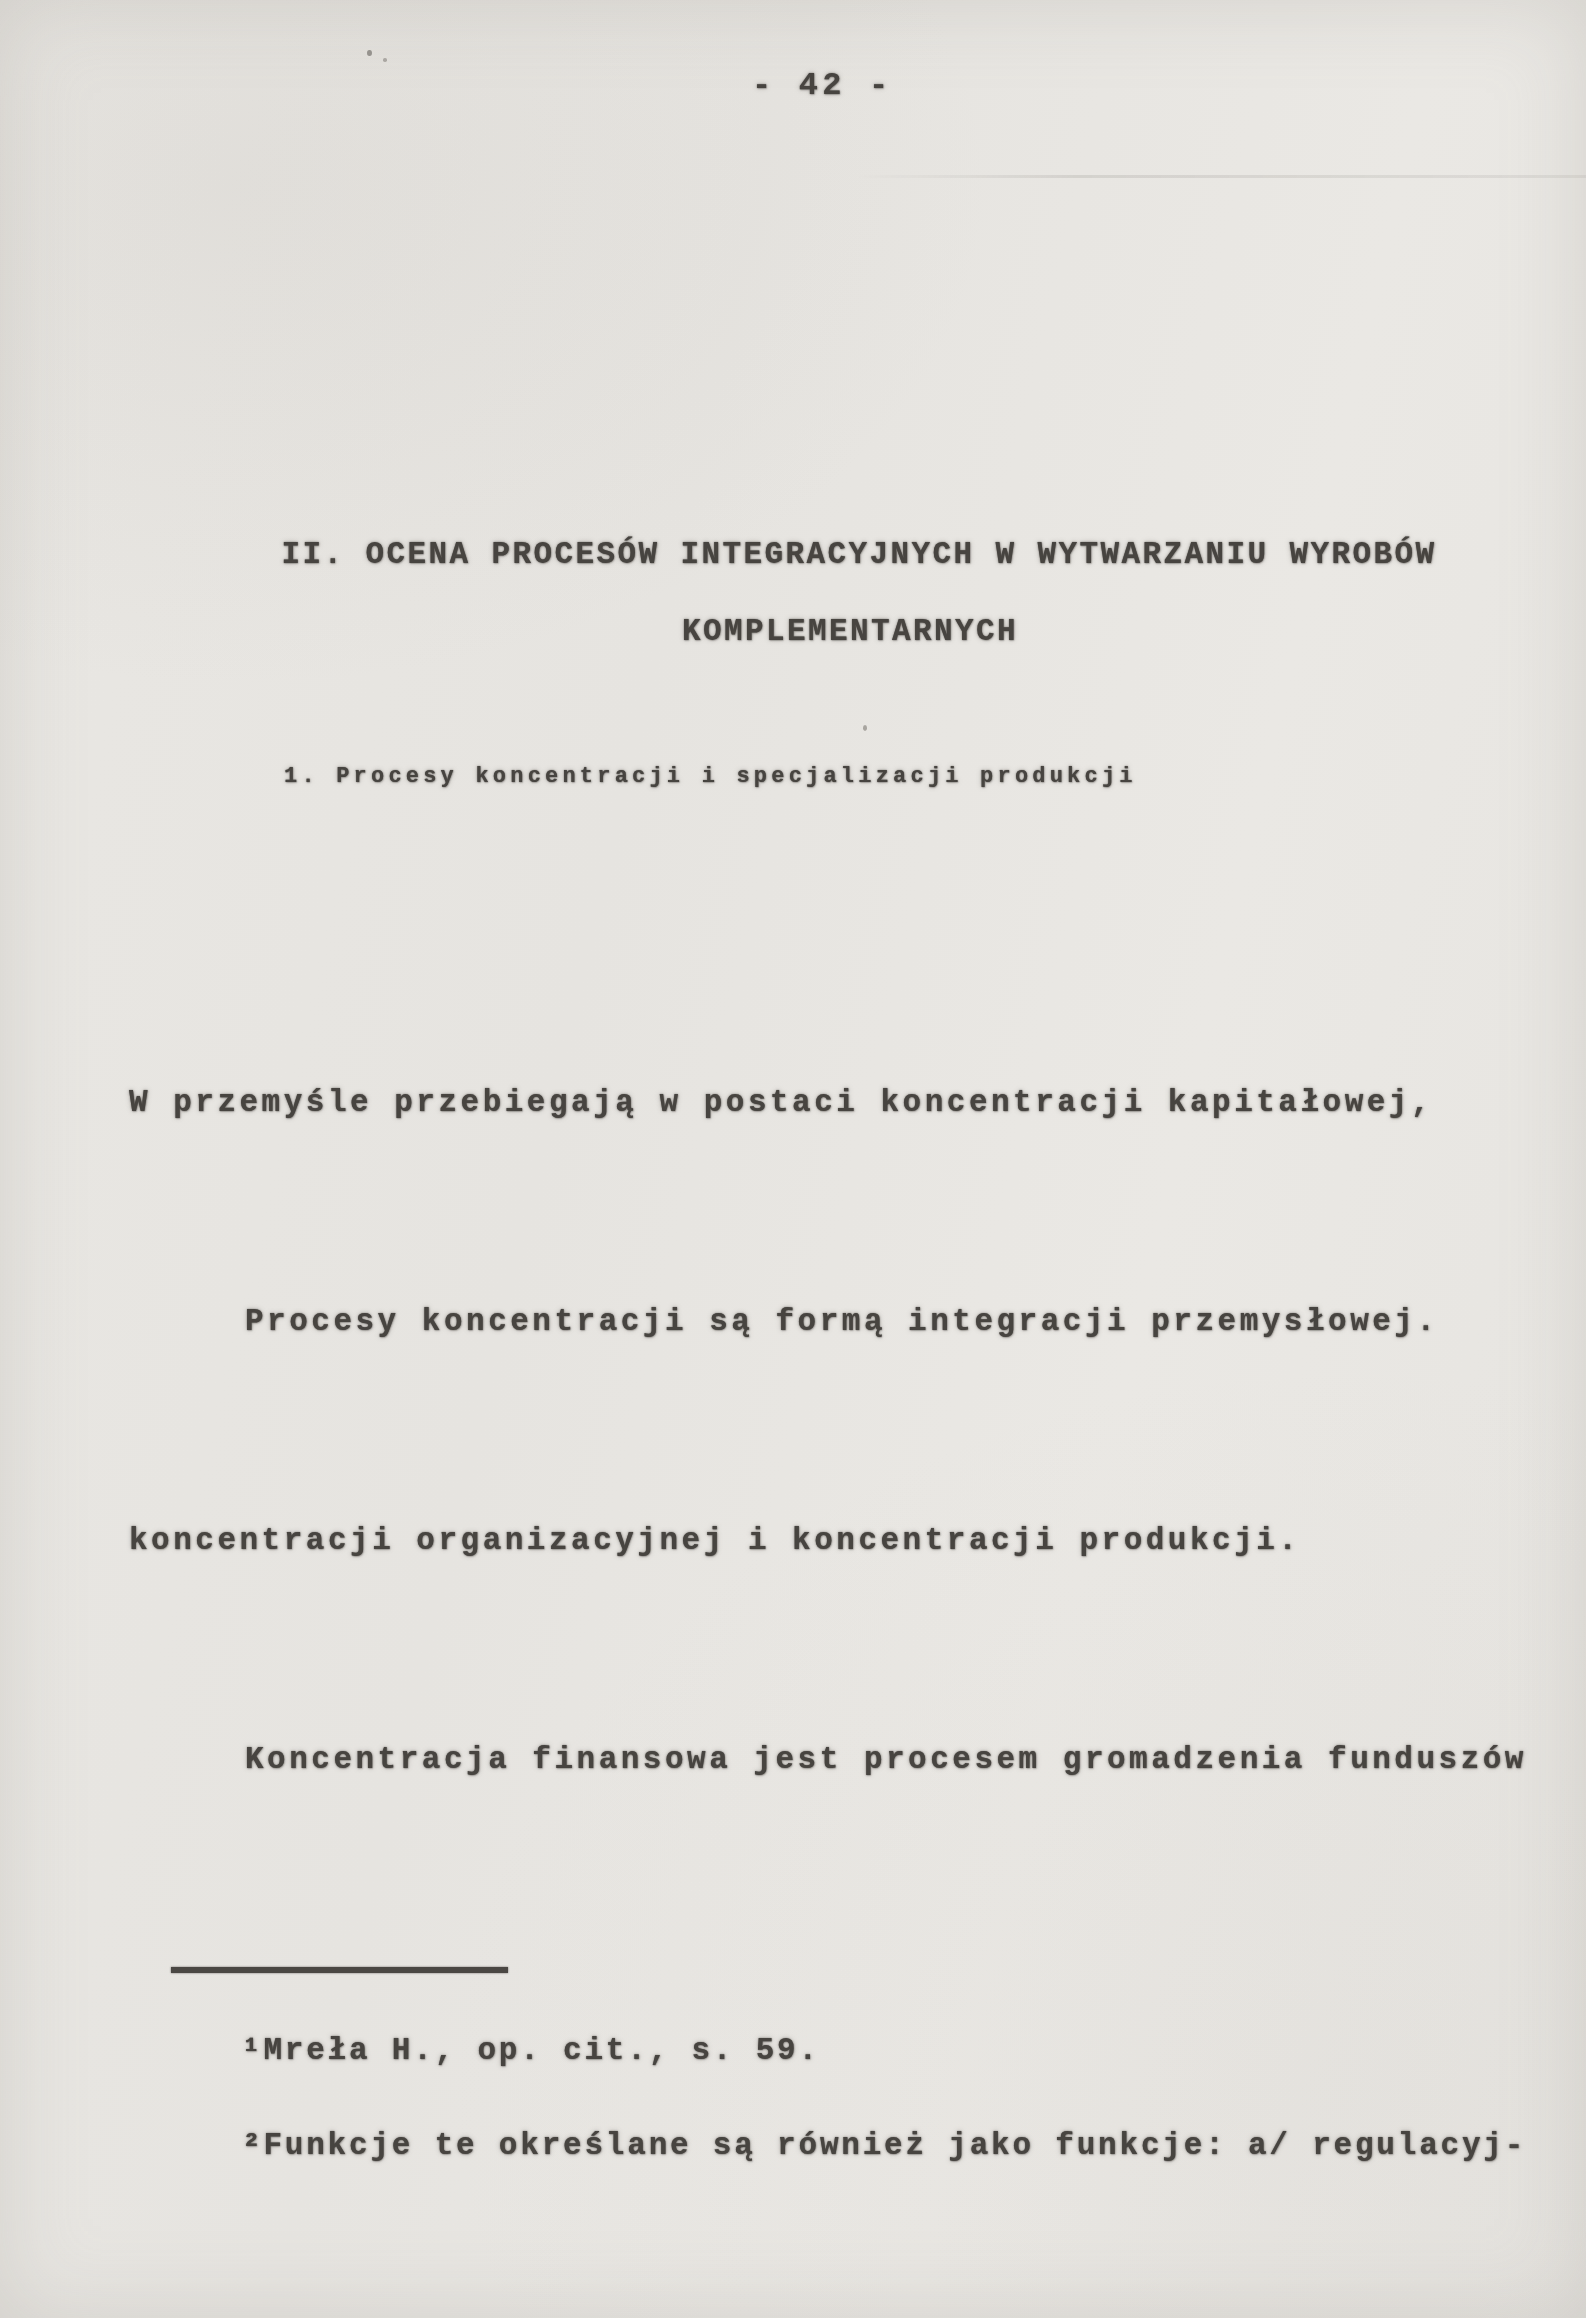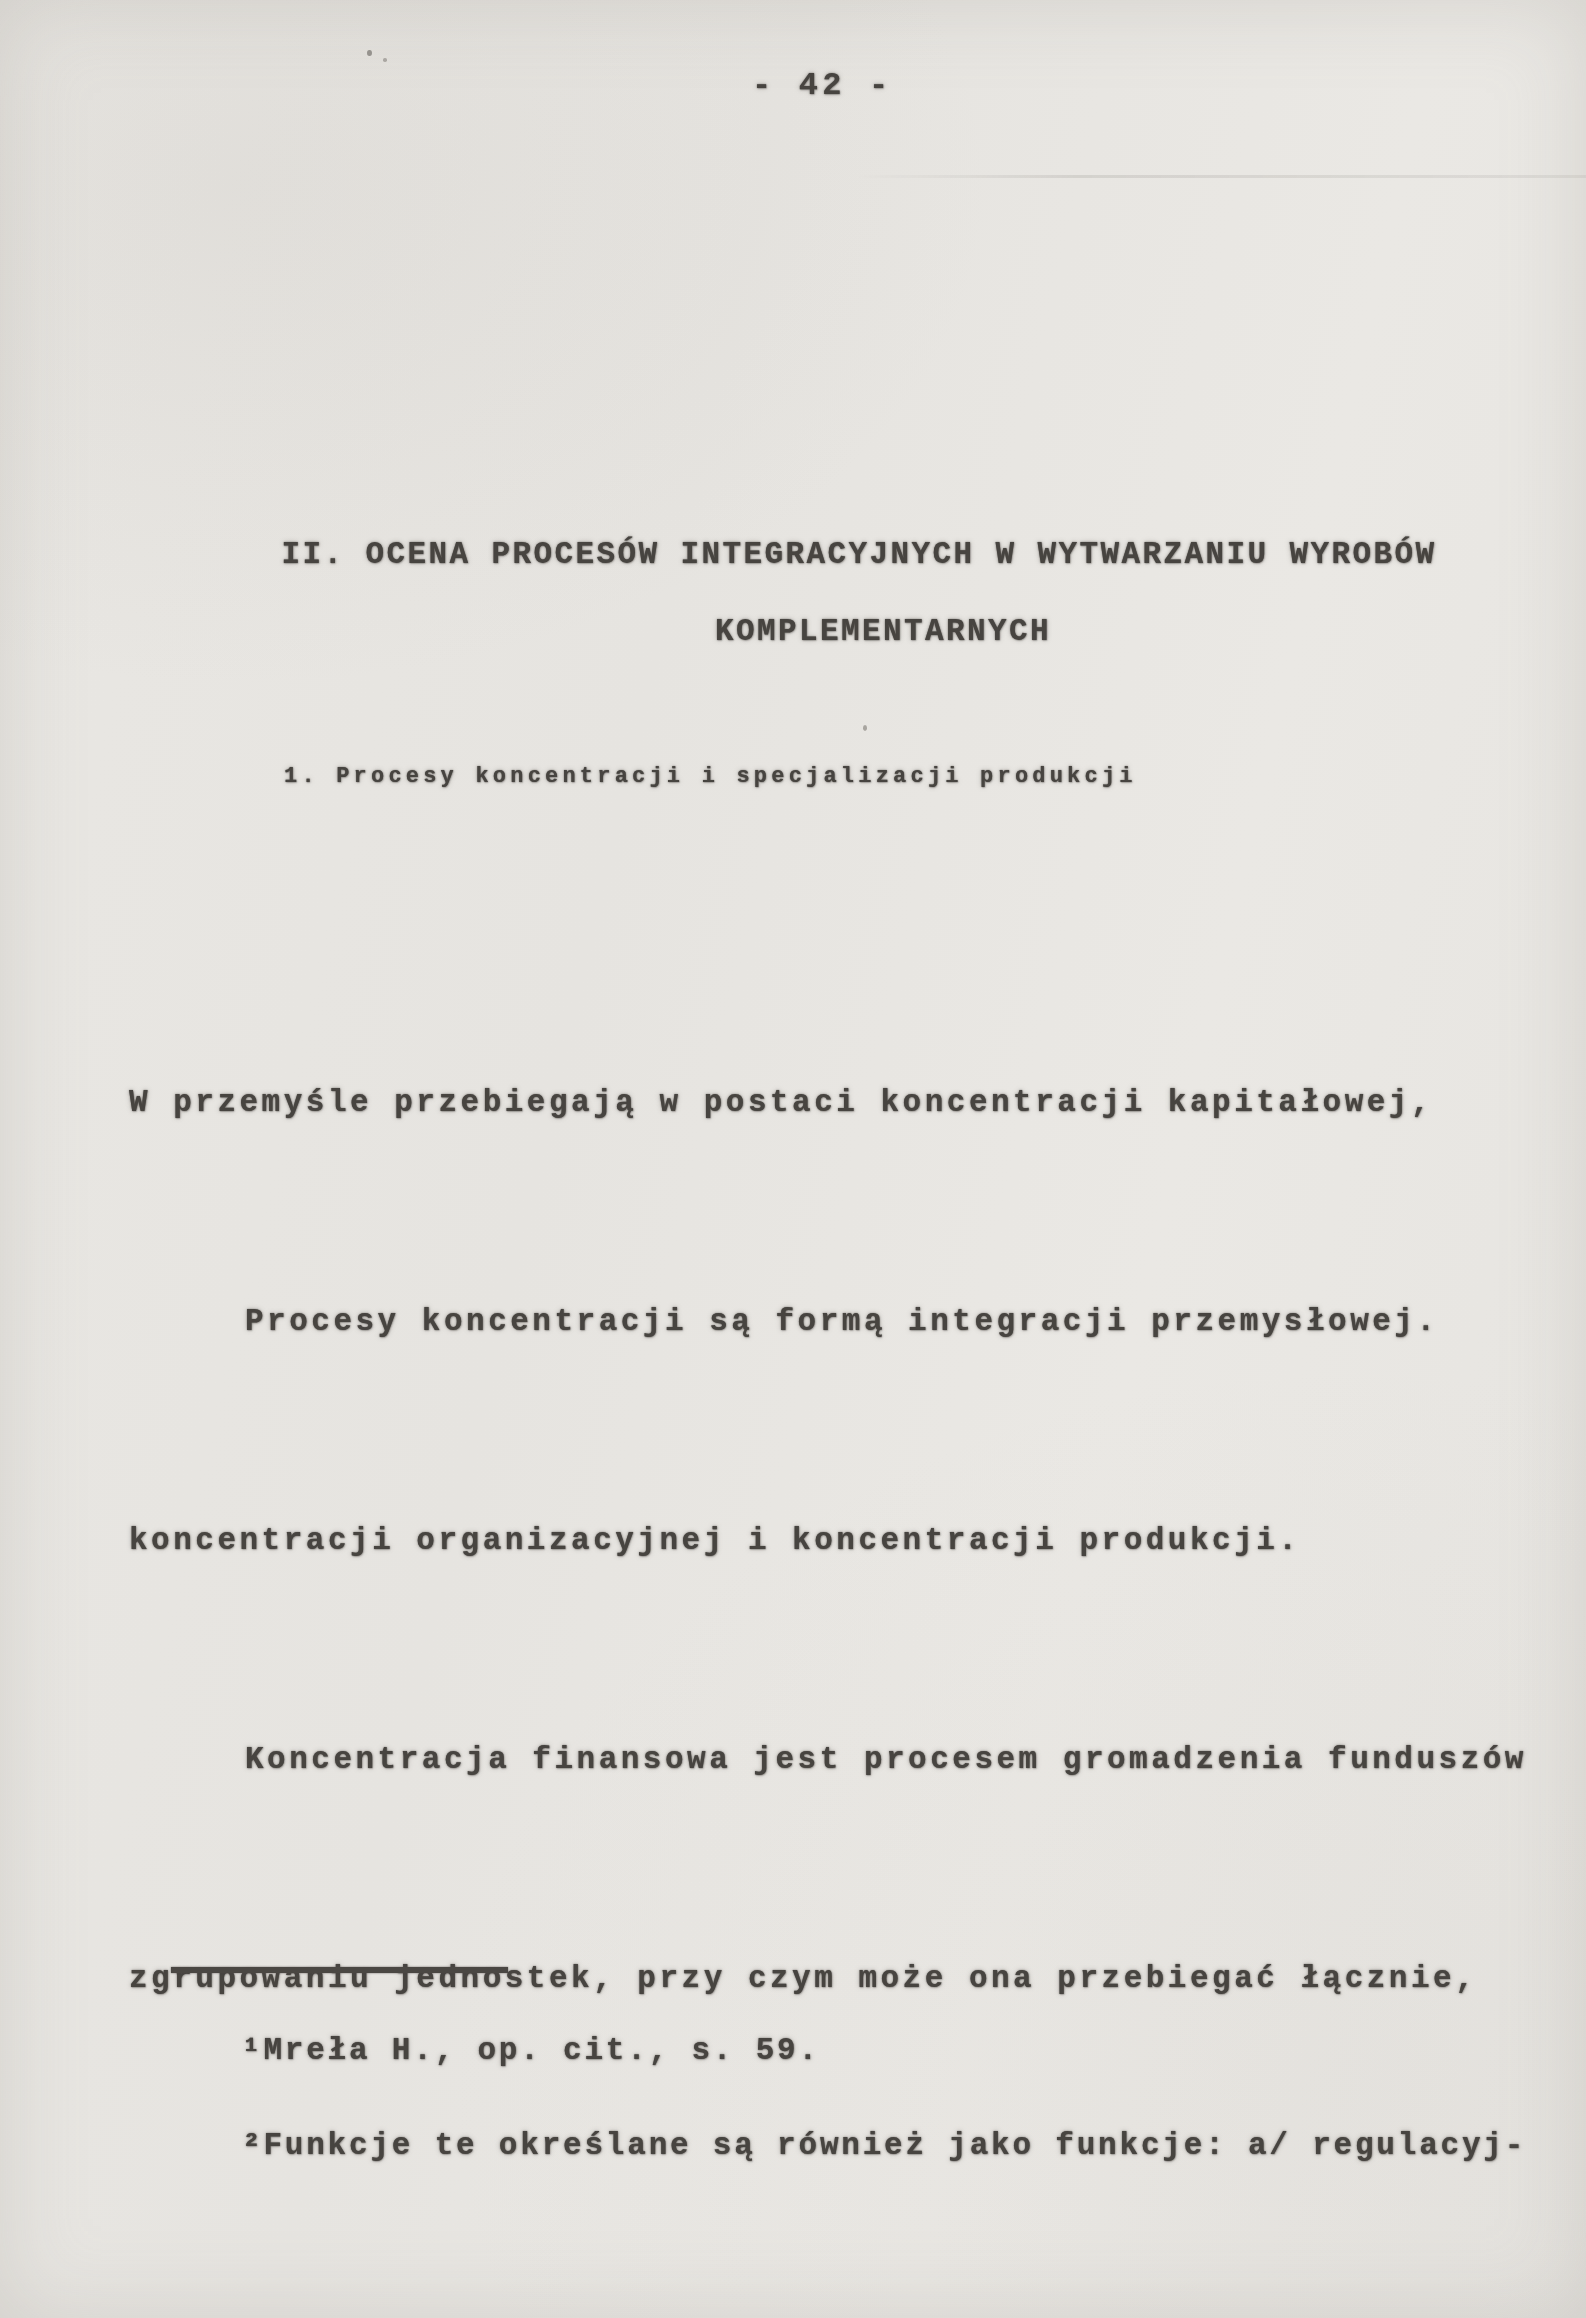--- a/index.html
+++ b/index.html
@@ -27,21 +27,21 @@
   }
   .page-number{
     position:absolute;top:67px;left:752px;
     font-size:32px;letter-spacing:4.2px;text-align:right;
   }
   .heading-line{
     position:absolute;transform:translateX(-50%);
     font-size:31px;letter-spacing:2.4px;
   }
   .heading-line.l1{top:537px;left:859px;text-align:center;}
-  .heading-line.l2{top:614px;left:883px;}
+  .heading-line.l2{top:614px;left:850px;}
   .section-title{
     position:absolute;top:764px;left:284px;
     font-size:22px;letter-spacing:4.2px;
   }
   .body-text{
     position:absolute;top:920px;left:129px;
     font-size:31px;letter-spacing:3.5px;line-height:73px;
   }
   .body-text .line{height:73px;}
   .line.indent{padding-left:116px;}
@@ -89,21 +89,20 @@
   <div class="heading-line l1 ink">II. OCENA PROCESÓW INTEGRACYJNYCH W WYTWARZANIU WYROBÓW</div>
   <div class="heading-line l2 ink">KOMPLEMENTARNYCH</div>
 
   <div class="section-title ink">1. Procesy koncentracji i specjalizacji produkcji</div>
 
   <div class="body-text ink">
     <div class="line">W przemyśle przebiegają w postaci koncentracji kapitałowej,</div>
     <div class="line indent">Procesy koncentracji są formą integracji przemysłowej.</div>
     <div class="line">koncentracji organizacyjnej i koncentracji produkcji.</div>
     <div class="line indent">Koncentracja finansowa jest procesem gromadzenia funduszów</div>
-    <div class="line">zgrupowaniu jednostek, przy czym może ona przebiegać łącznie,</div>
     
     
     
     
     
     
     
     
   </div>
 

